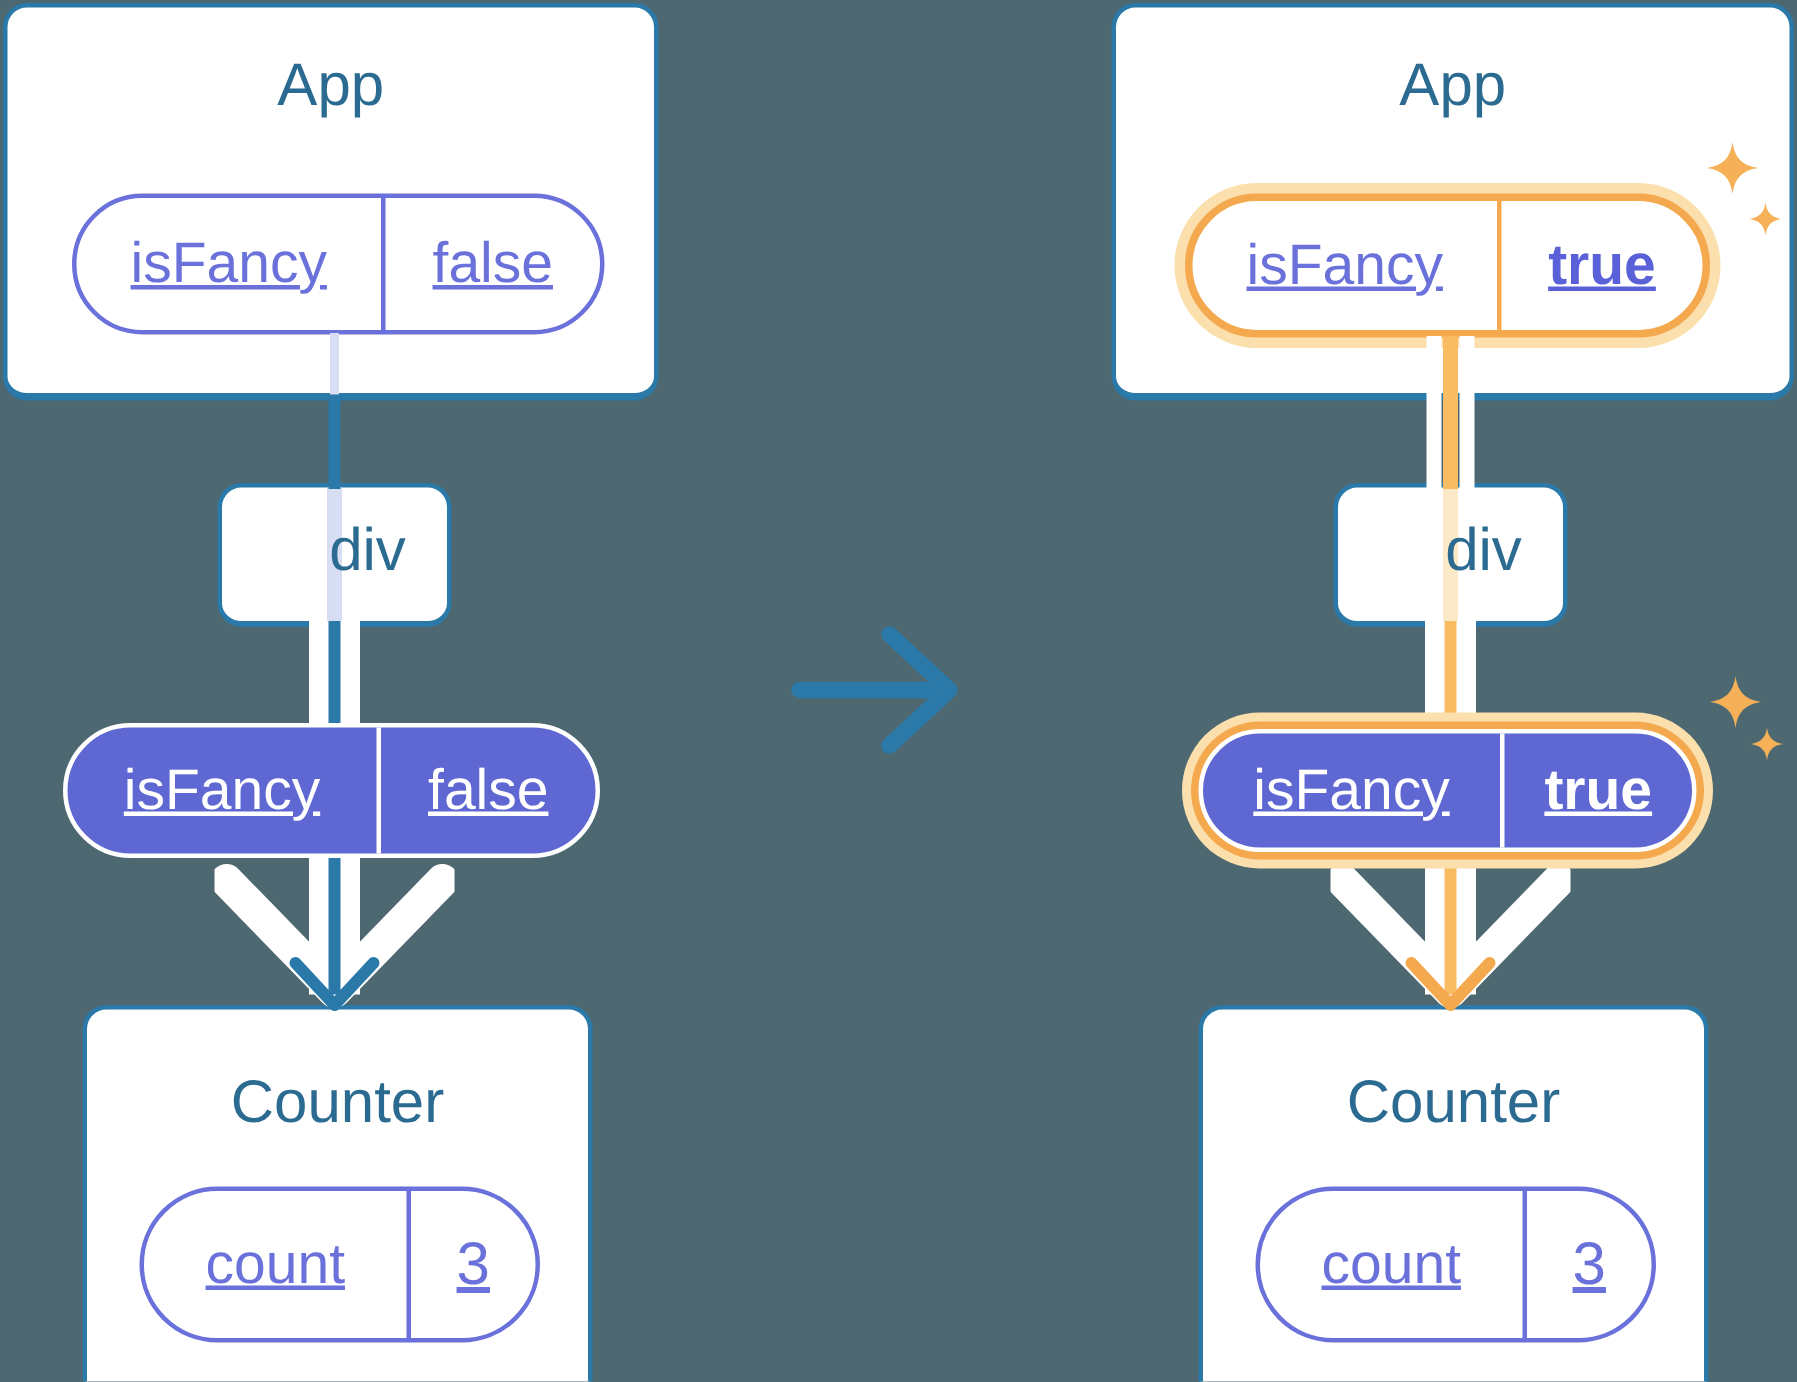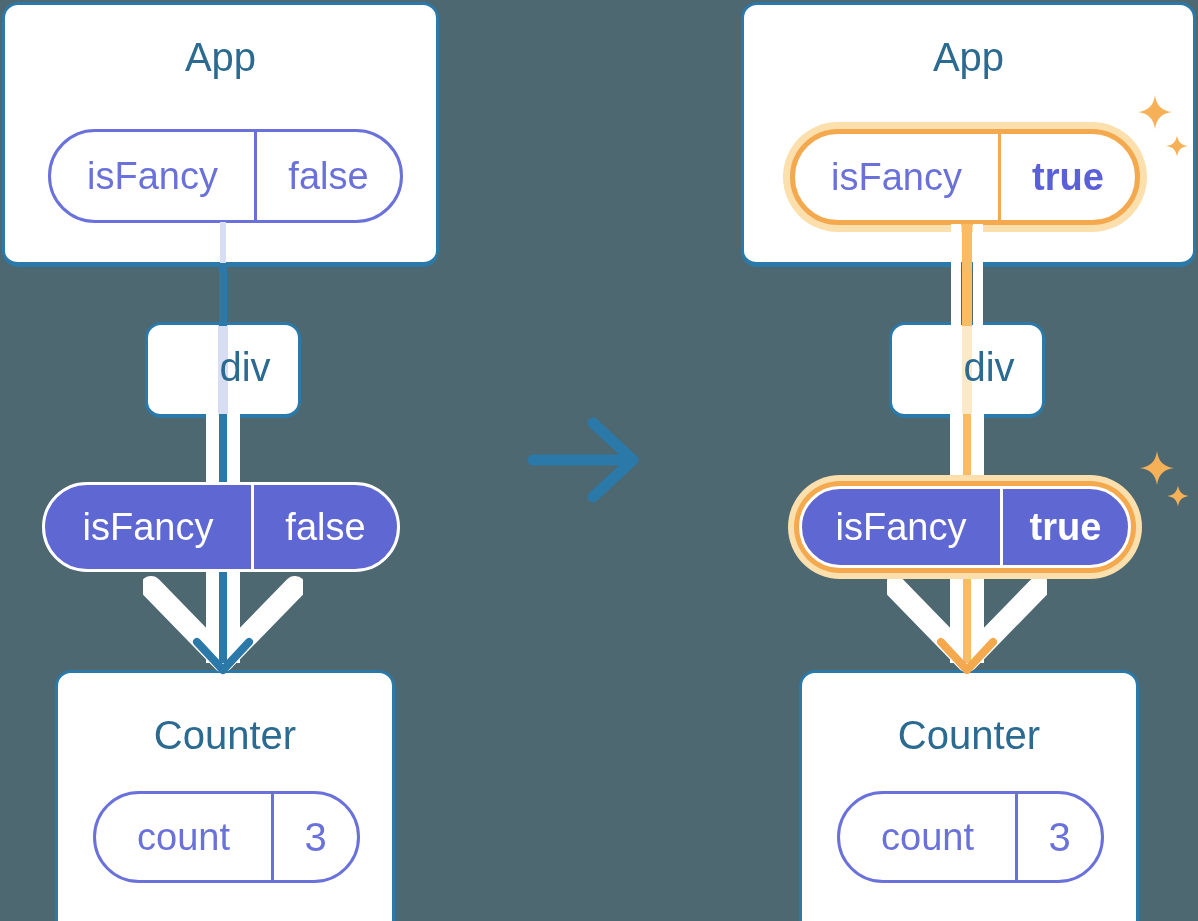--- a/index.html
+++ b/index.html
@@ -16,21 +16,21 @@
   .tree--after{left:744px;}
 
   .card{position:absolute;background:var(--white);border:3px solid var(--blue);
         border-bottom-width:5px;border-radius:16px;}
   .app-card{left:2px;top:2px;width:437px;height:265px;}
   .tree--after .app-card{left:-3px;width:455px;}
   .card-title{text-align:center;font-size:40px;font-weight:500;color:var(--heading);}
   .app-card .card-title{margin-top:30px;}
 
   .pill{position:absolute;display:flex;border-radius:999px;font-size:38px;}
-  .pill-seg{display:flex;align-items:center;justify-content:center;}
+  .pill-seg{display:flex;align-items:center;justify-content:center;text-decoration:underline;}
   .pill-outline{background:var(--white);border:3px solid var(--purpletext);color:var(--purpletext);}
   .app-pill{left:43px;top:124px;width:355px;height:94px;}
   .app-pill .pill-name{width:203px;}
   .app-pill .pill-value{flex:1;border-left:3px solid var(--purpletext);}
   .tree--after .app-pill{left:46px;top:124px;width:350px;height:96px;
       border:5px solid var(--orange);box-shadow:0 0 0 7px var(--glow);}
   .tree--after .app-pill .pill-value{border-left:3px solid var(--orange);
       font-weight:700;color:var(--purplebold);}
 
   
@@ -62,21 +62,21 @@
       left:42px;top:482px;width:358px;height:90px;font-size:38px;}
   .pill-filled .pill-name{width:206px;}
   .pill-filled .pill-value{flex:1;border-left:3px solid var(--white);}
   .tree--after .pill-filled{left:55px;top:486px;width:332px;height:82px;
       box-shadow:0 0 0 5px var(--orange),0 0 0 11px var(--glow);}
   .tree--after .pill-filled .pill-name{width:198px;}
   .tree--after .pill-filled .pill-value{font-weight:700;}
 
   .counter-card{left:55px;top:670px;width:340px;height:268px;}
   .counter-card .card-title{margin-top:40px;}
-  .counter-pill{left:35px;top:118px;width:267px;height:92px;}
+  .counter-pill{left:35px;top:118px;width:267px;height:104px;}
   .counter-pill .pill-name{width:175px;}
   .counter-pill .pill-value{flex:1;border-left:3px solid var(--purpletext);font-size:40px;}
 
   .sparkle{position:absolute;}
   .sparkle path{fill:#f6b158;}
 
   .transition-arrow{position:absolute;left:525px;top:408px;width:125px;height:105px;}
   .transition-arrow path{fill:none;stroke:var(--blue);stroke-width:11;
       stroke-linecap:round;stroke-linejoin:round;}
 </style>

